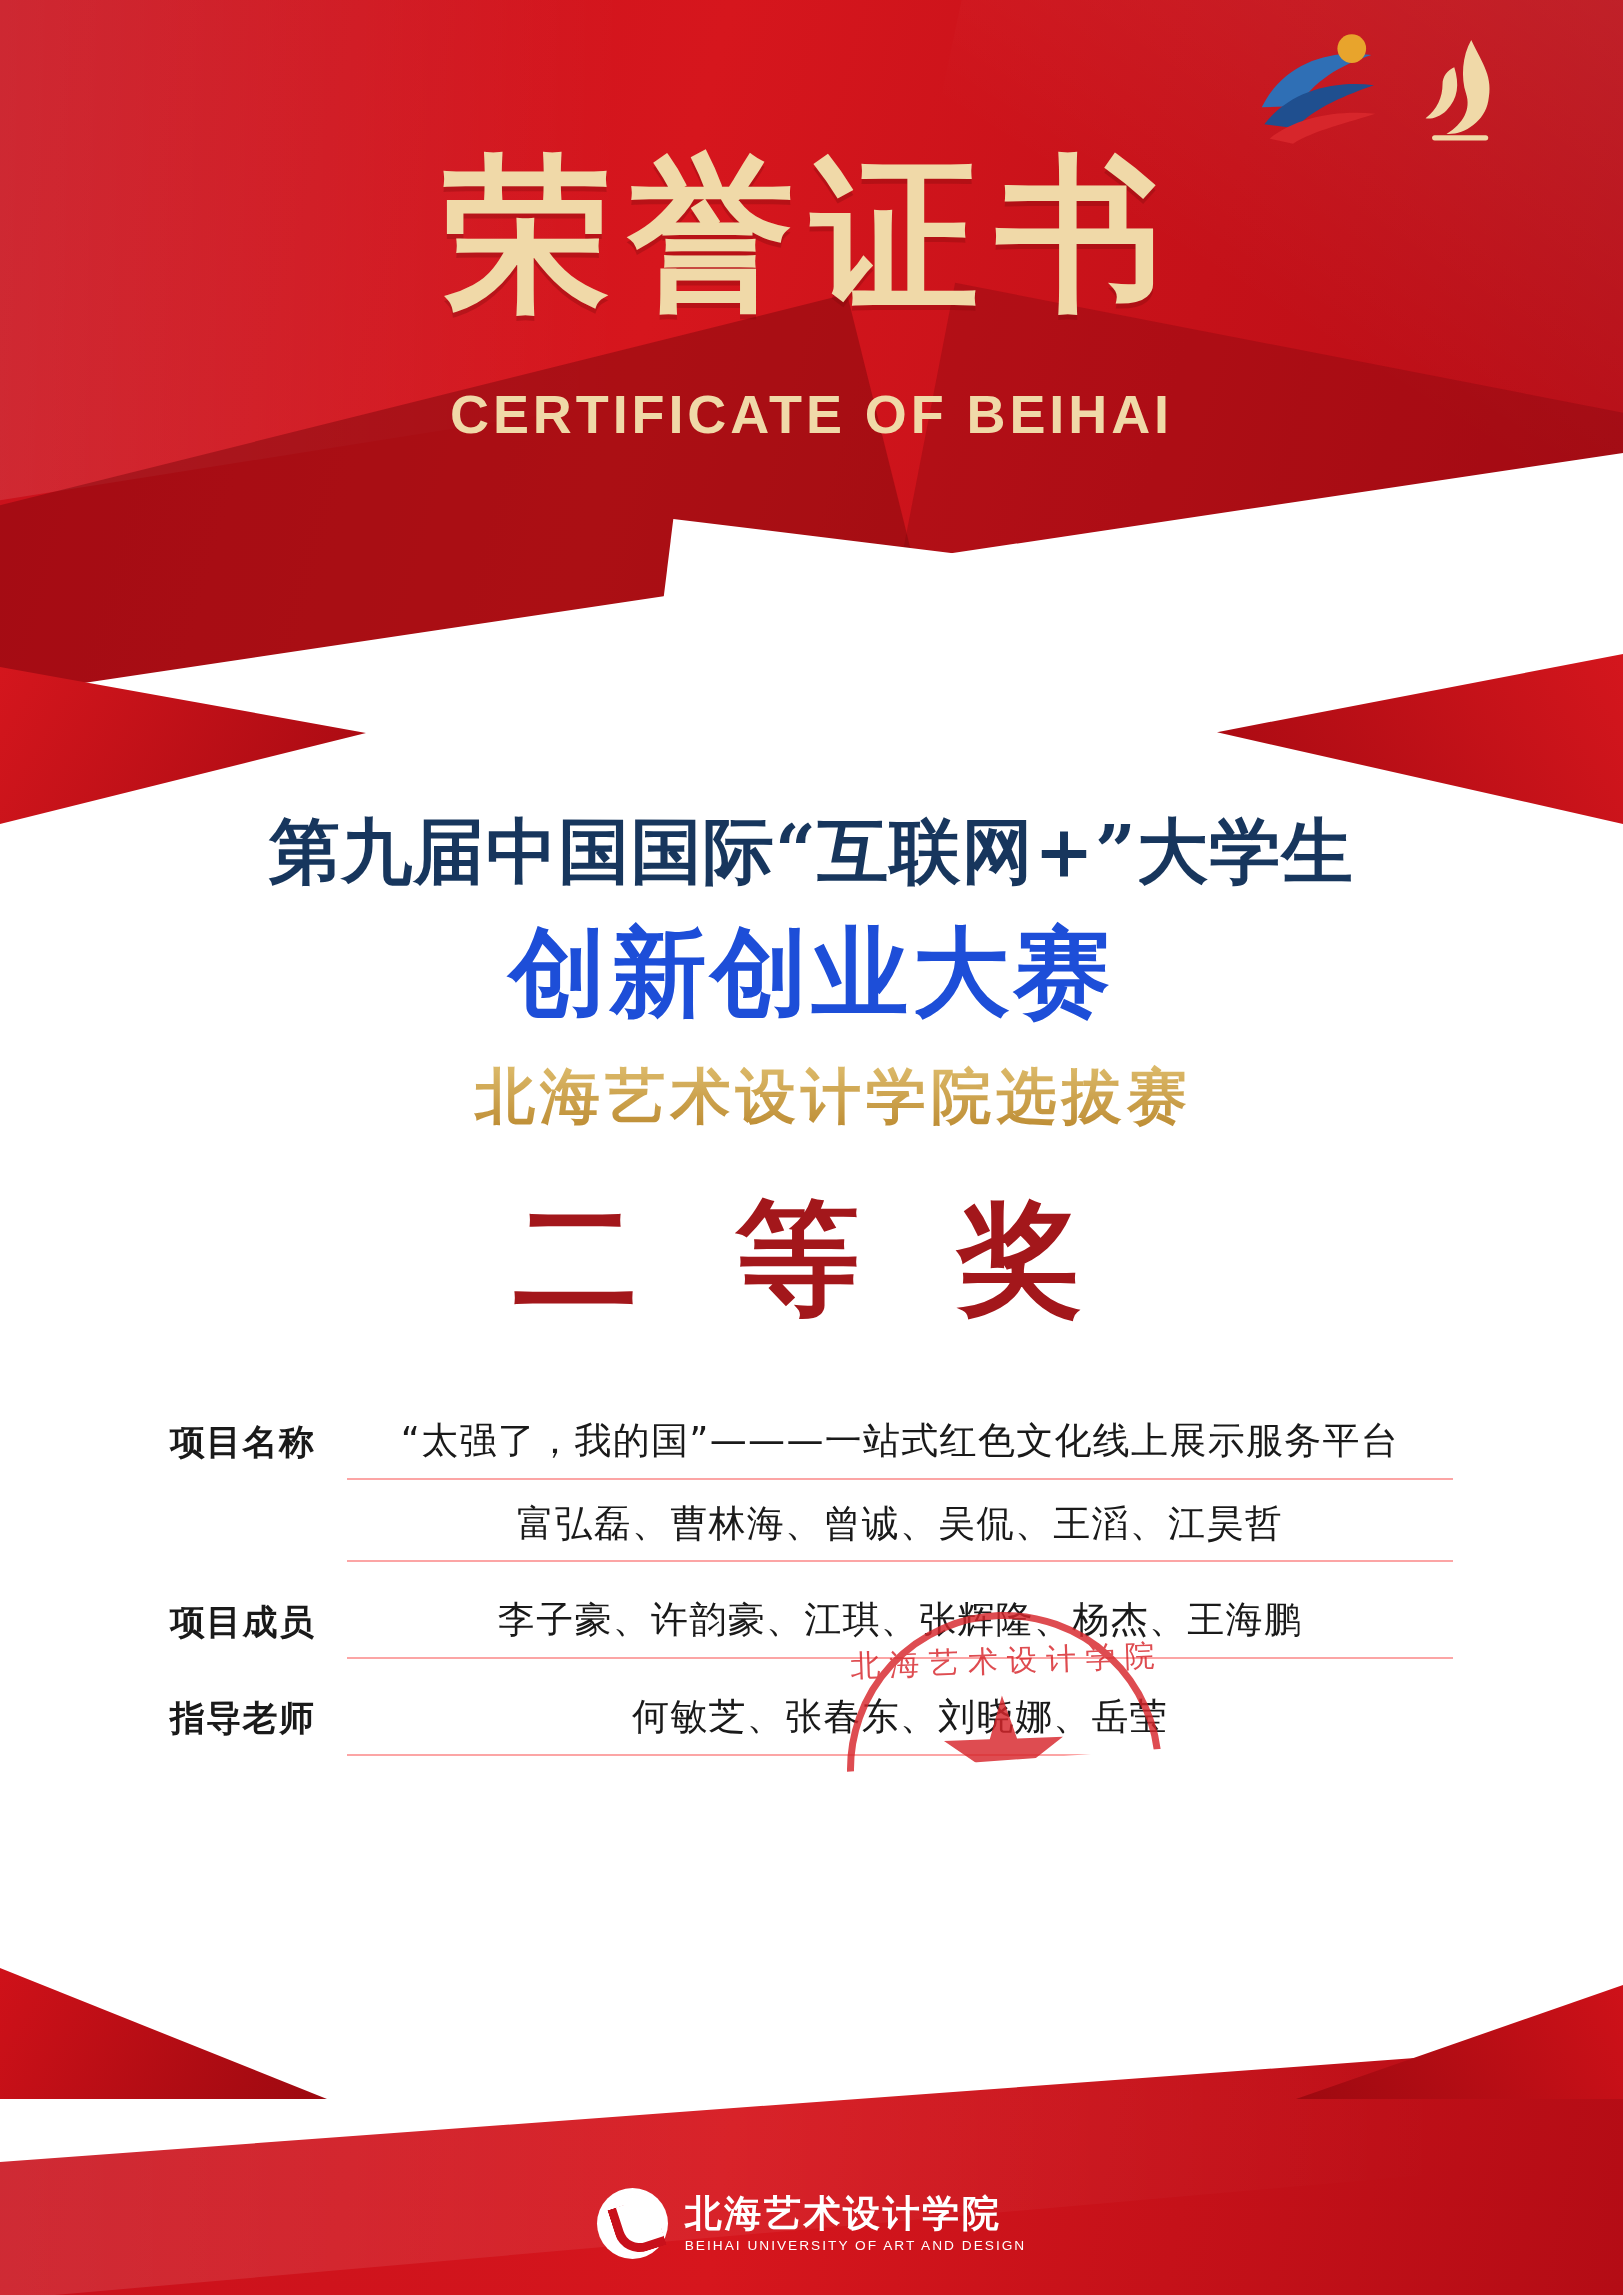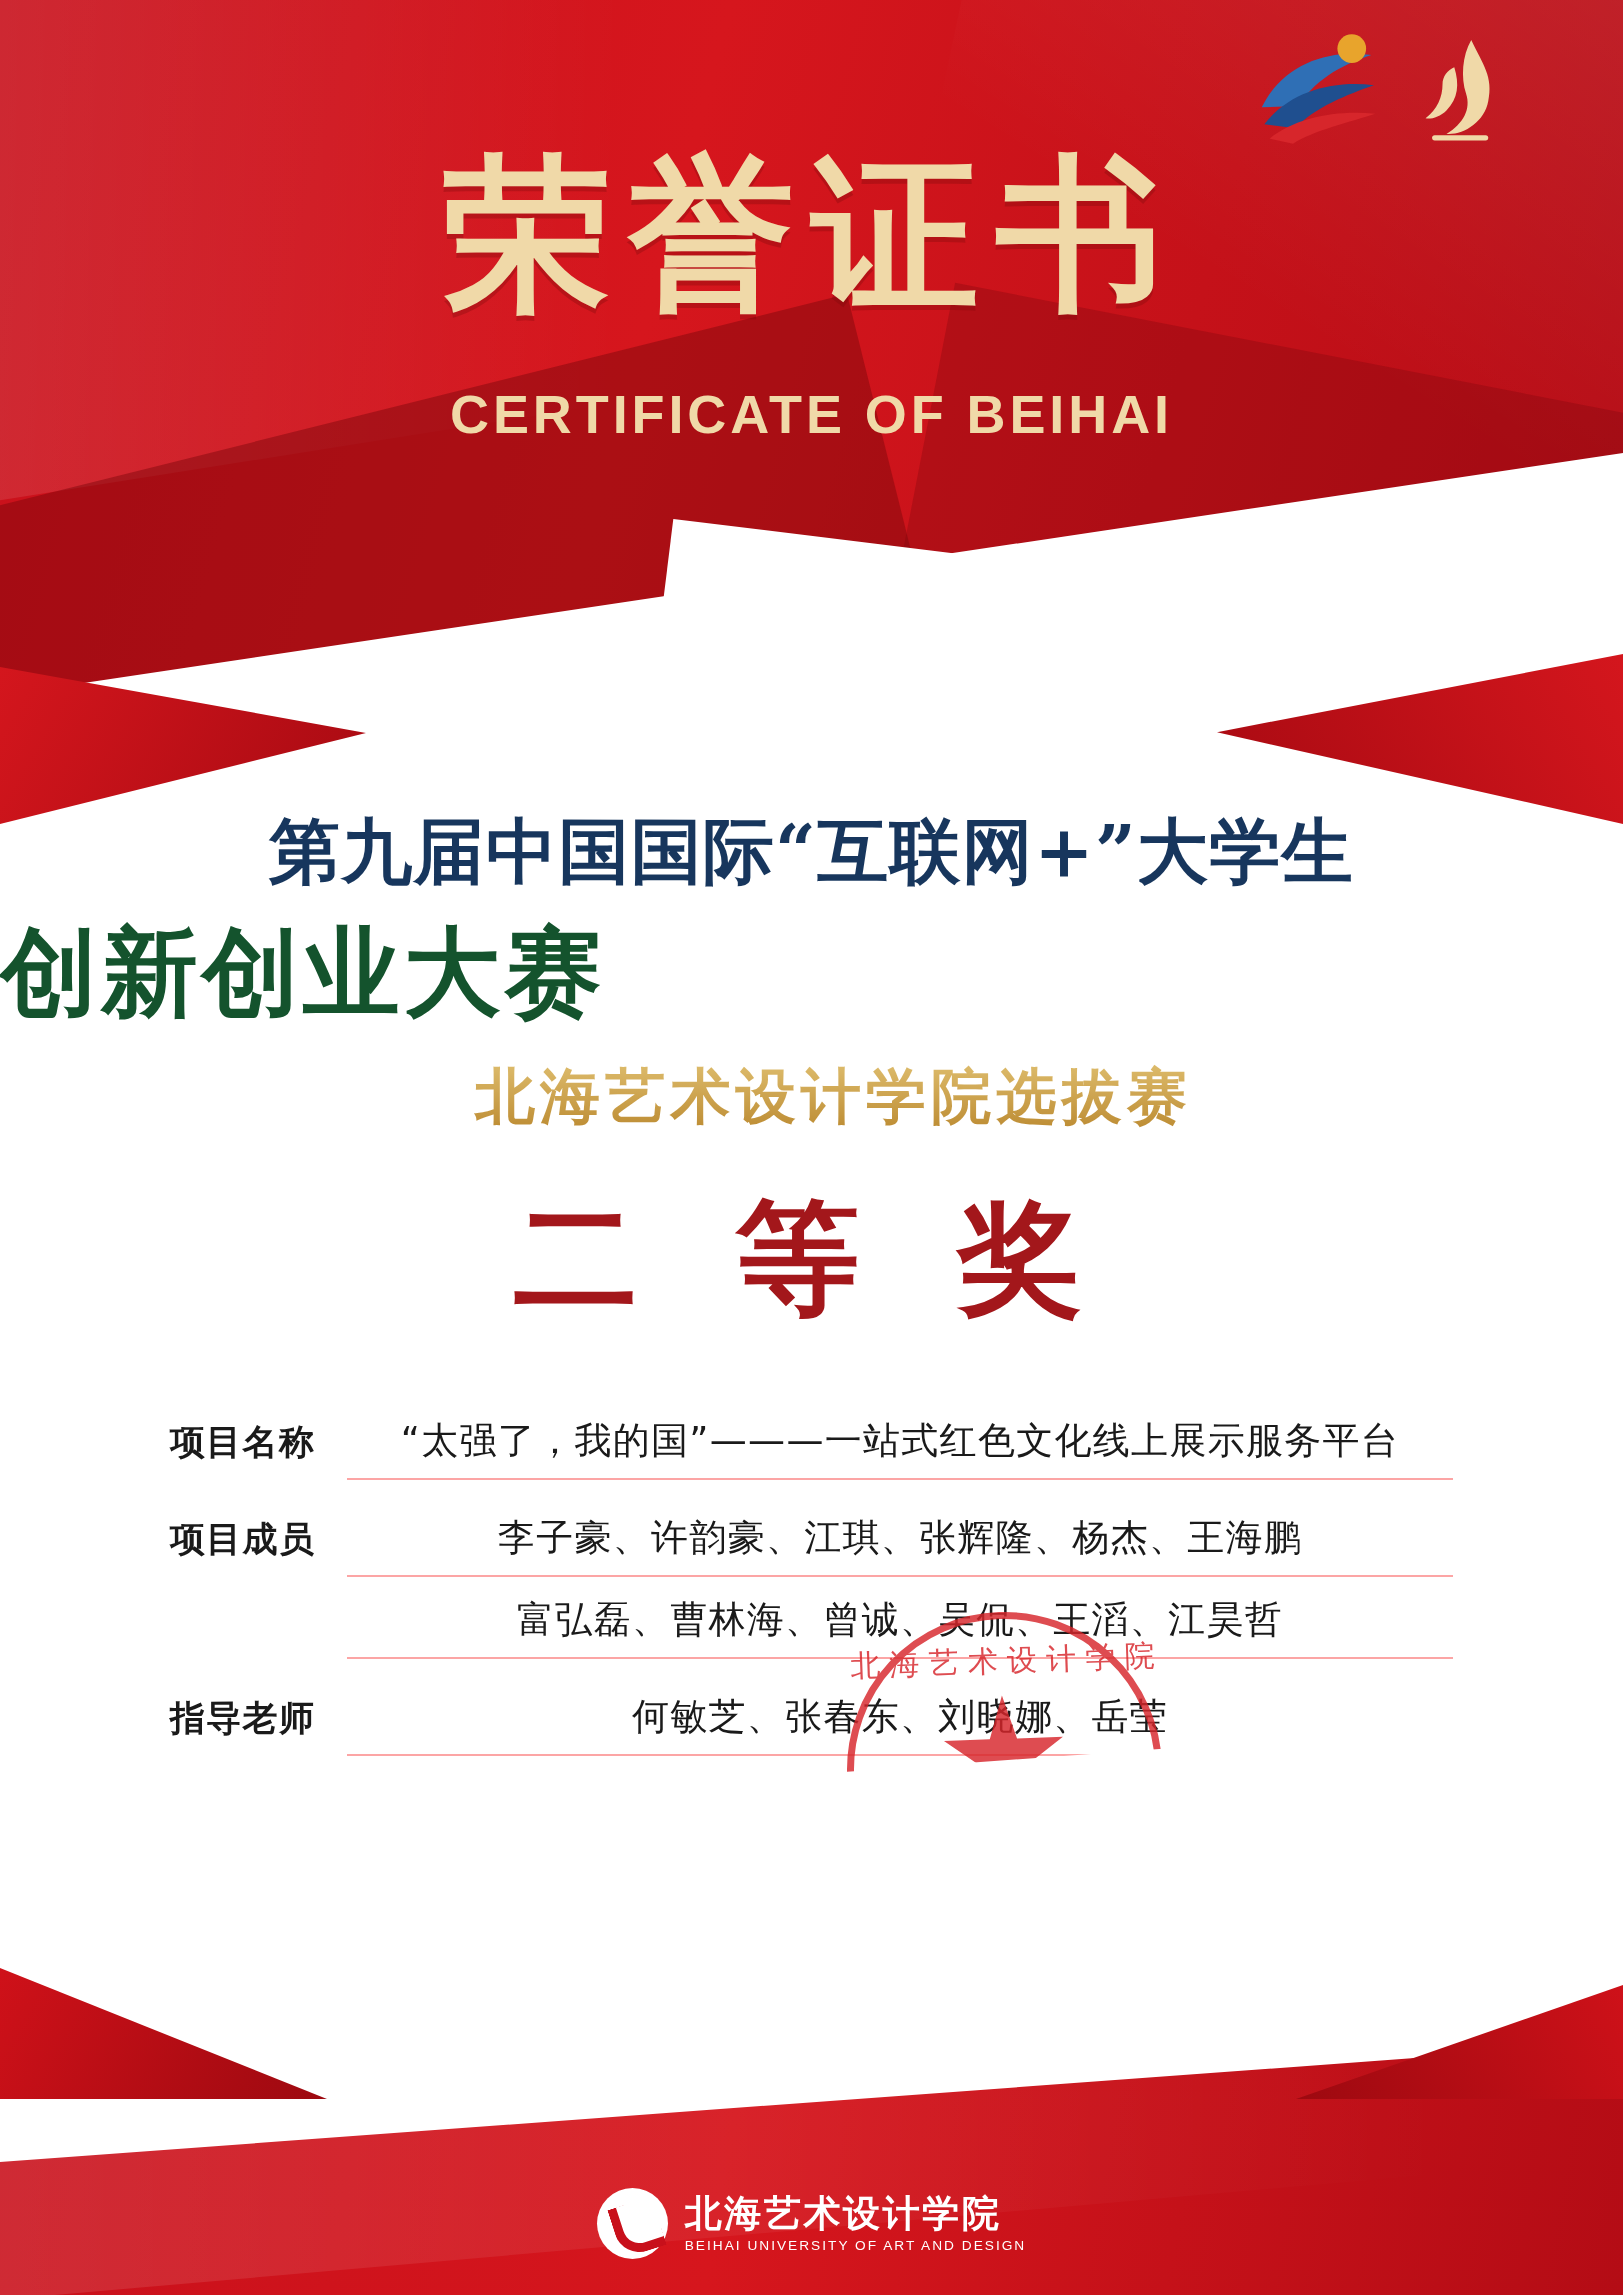--- a/index.html
+++ b/index.html
@@ -136,26 +136,26 @@
   }
   .comp-line1 {
     text-align: center;
     font-family: "DejaVu Serif", "Liberation Serif", serif;
     font-weight: bold;
     font-size: 71px;
     letter-spacing: 1.3px;
     color: #17365d;
   }
   .comp-line2 {
-    text-align: left;
+    text-align: center;
     font-family: "DejaVu Serif", "Liberation Serif", serif;
     font-weight: bold;
     font-size: 97px;
     letter-spacing: 3.9px;
-    color: #14532d;
+    color: #1d4ed8;
     margin-top: 9.2px;
   }
   .comp-line3 {
     text-align: center;
     font-family: "DejaVu Serif", "Liberation Serif", serif;
     font-weight: bold;
     font-size: 60px;
     letter-spacing: 5.2px;
     margin-top: 17px;
     color: #b98b33;
@@ -376,28 +376,28 @@
     <div class="comp-line3">北海艺术设计学院选拔赛</div>
     <div class="award-level">二 等 奖</div>
 
     <div class="fields">
 
       <div class="field-row">
         <div class="field-label">项目名称</div>
         <div class="field-value">“太强了，我的国”———一站式红色文化线上展示服务平台</div>
       </div>
 
+      <div class="field-row sub">
+        <div class="field-label"></div>
+        <div class="field-value">富弘磊、曹林海、曾诚、吴侃、王滔、江昊哲</div>
+      </div>
+
       <div class="field-row">
         <div class="field-label">项目成员</div>
         <div class="field-value">李子豪、许韵豪、江琪、张辉隆、杨杰、王海鹏</div>
-      </div>
-
-      <div class="field-row sub">
-        <div class="field-label"></div>
-        <div class="field-value">富弘磊、曹林海、曾诚、吴侃、王滔、江昊哲</div>
       </div>
 
 
       <div class="field-row">
         <div class="field-label">指导老师</div>
         <div class="field-value">何敏芝、张春东、刘晓娜、岳莹</div>
       </div>
 
       <div class="seal">
         <div class="seal-top-text">北海艺术设计学院</div>

